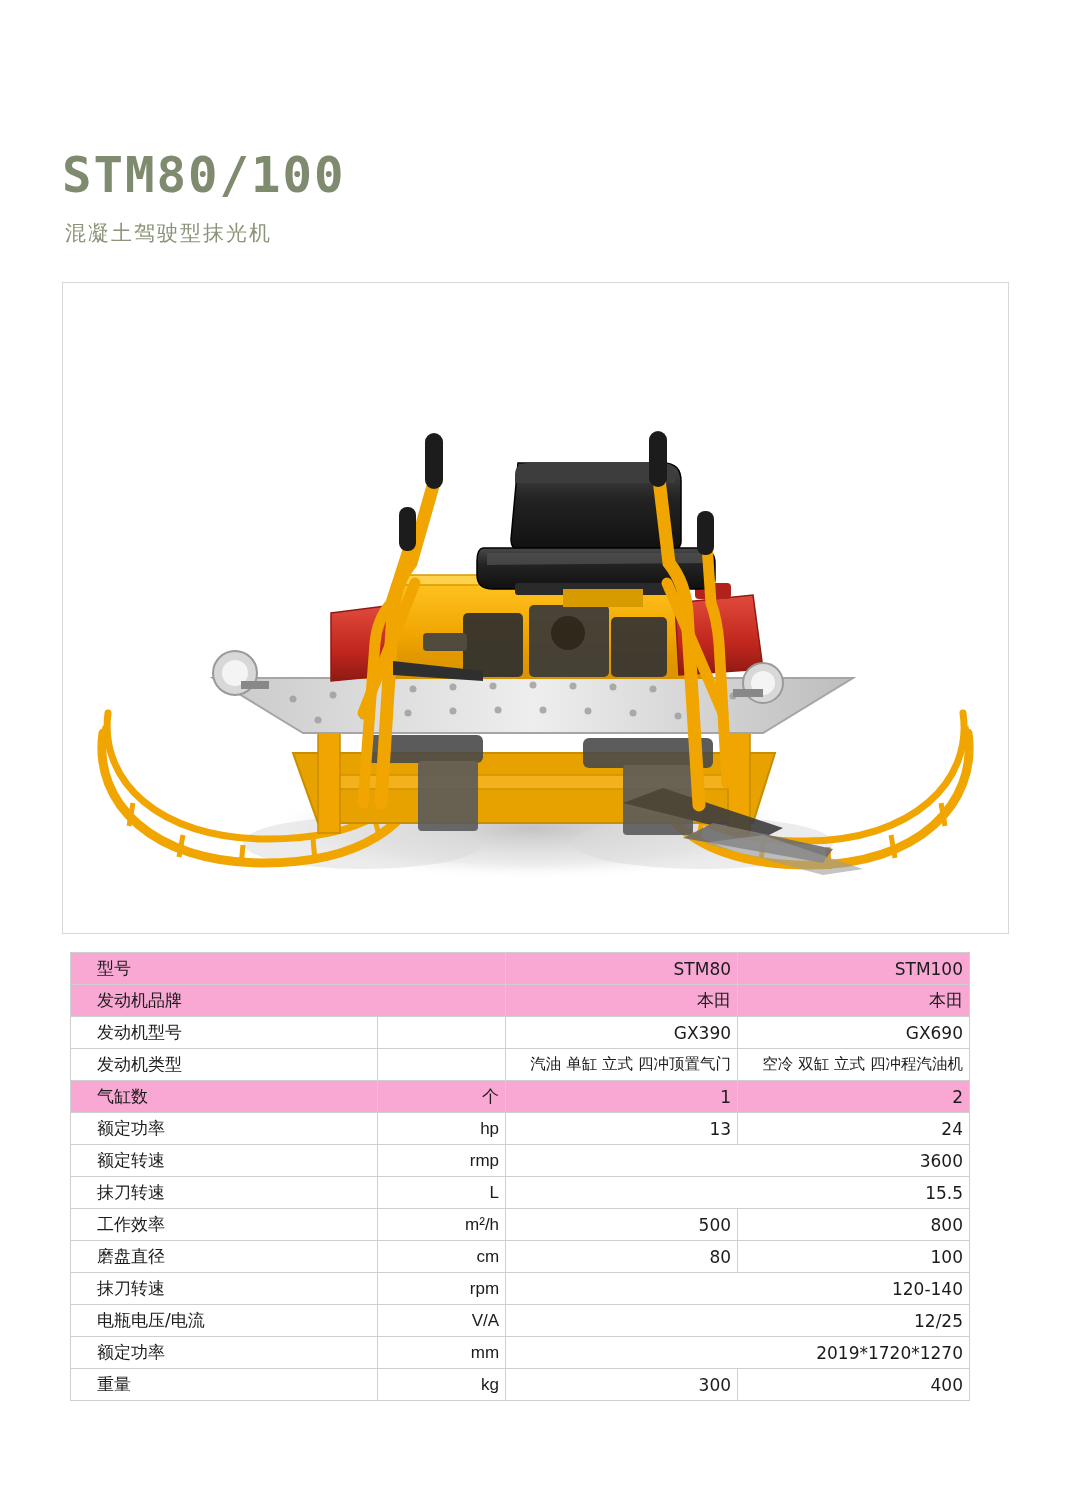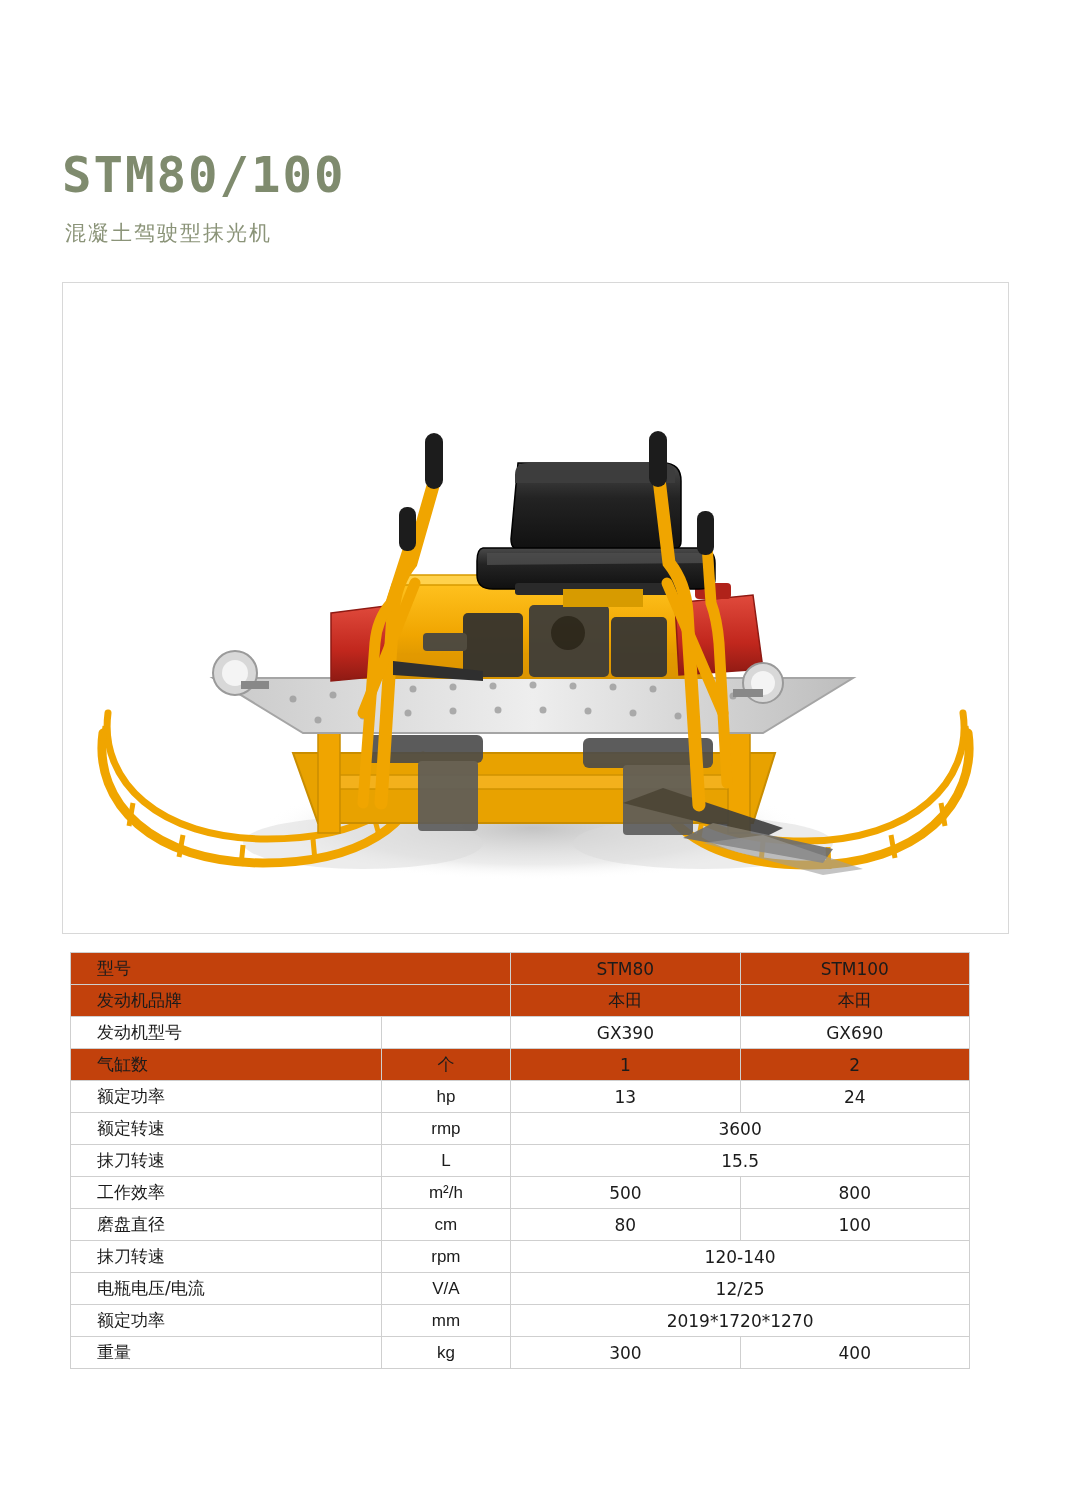--- a/index.html
+++ b/index.html
@@ -69,41 +69,41 @@
     left: 70px;
     top: 952px;
     width: 900px;
     border-collapse: collapse;
     font-size: 17px;
   }
   .spec-table td {
     border: 1px solid #cfcfcf;
     height: 31px;
     padding: 0 6px;
-    text-align: center;
+    text-align: right;
     font-family: "DejaVu Sans", sans-serif;
     color: #1b1b1b;
     white-space: nowrap;
   }
   .spec-table td.label {
     text-align: left;
     padding-left: 26px;
     width: 250px;
   }
   .spec-table td.unit {
     width: 105px;
     font-family: Liberation Sans, sans-serif;
     font-size: 17px;
   }
   .spec-table td.val {
     width: 196px;
     font-size: 17px;
   }
   .spec-table tr.shade td {
-    background: #c2410c;
+    background: #f9a8d4;
   }
   .spec-table td.small {
     font-size: 15.5px;
   }
   .spec-table td.cjk-unit {
     font-family: "DejaVu Sans", sans-serif;
   }
 </style>
 </head>
 <body>
@@ -283,20 +283,26 @@
         <td class="label" colspan="2">发动机品牌</td>
         <td class="val">本田</td>
         <td class="val">本田</td>
       </tr>
       <tr>
         <td class="label">发动机型号</td>
         <td class="unit"></td>
         <td class="val">GX390</td>
         <td class="val">GX690</td>
       </tr>
+      <tr>
+        <td class="label">发动机类型</td>
+        <td class="unit"></td>
+        <td class="val small">汽油 单缸 立式 四冲顶置气门</td>
+        <td class="val small">空冷 双缸 立式 四冲程汽油机</td>
+      </tr>
       <tr class="shade">
         <td class="label">气缸数</td>
         <td class="unit cjk-unit">个</td>
         <td class="val">1</td>
         <td class="val">2</td>
       </tr>
       <tr>
         <td class="label">额定功率</td>
         <td class="unit">hp</td>
         <td class="val">13</td>

